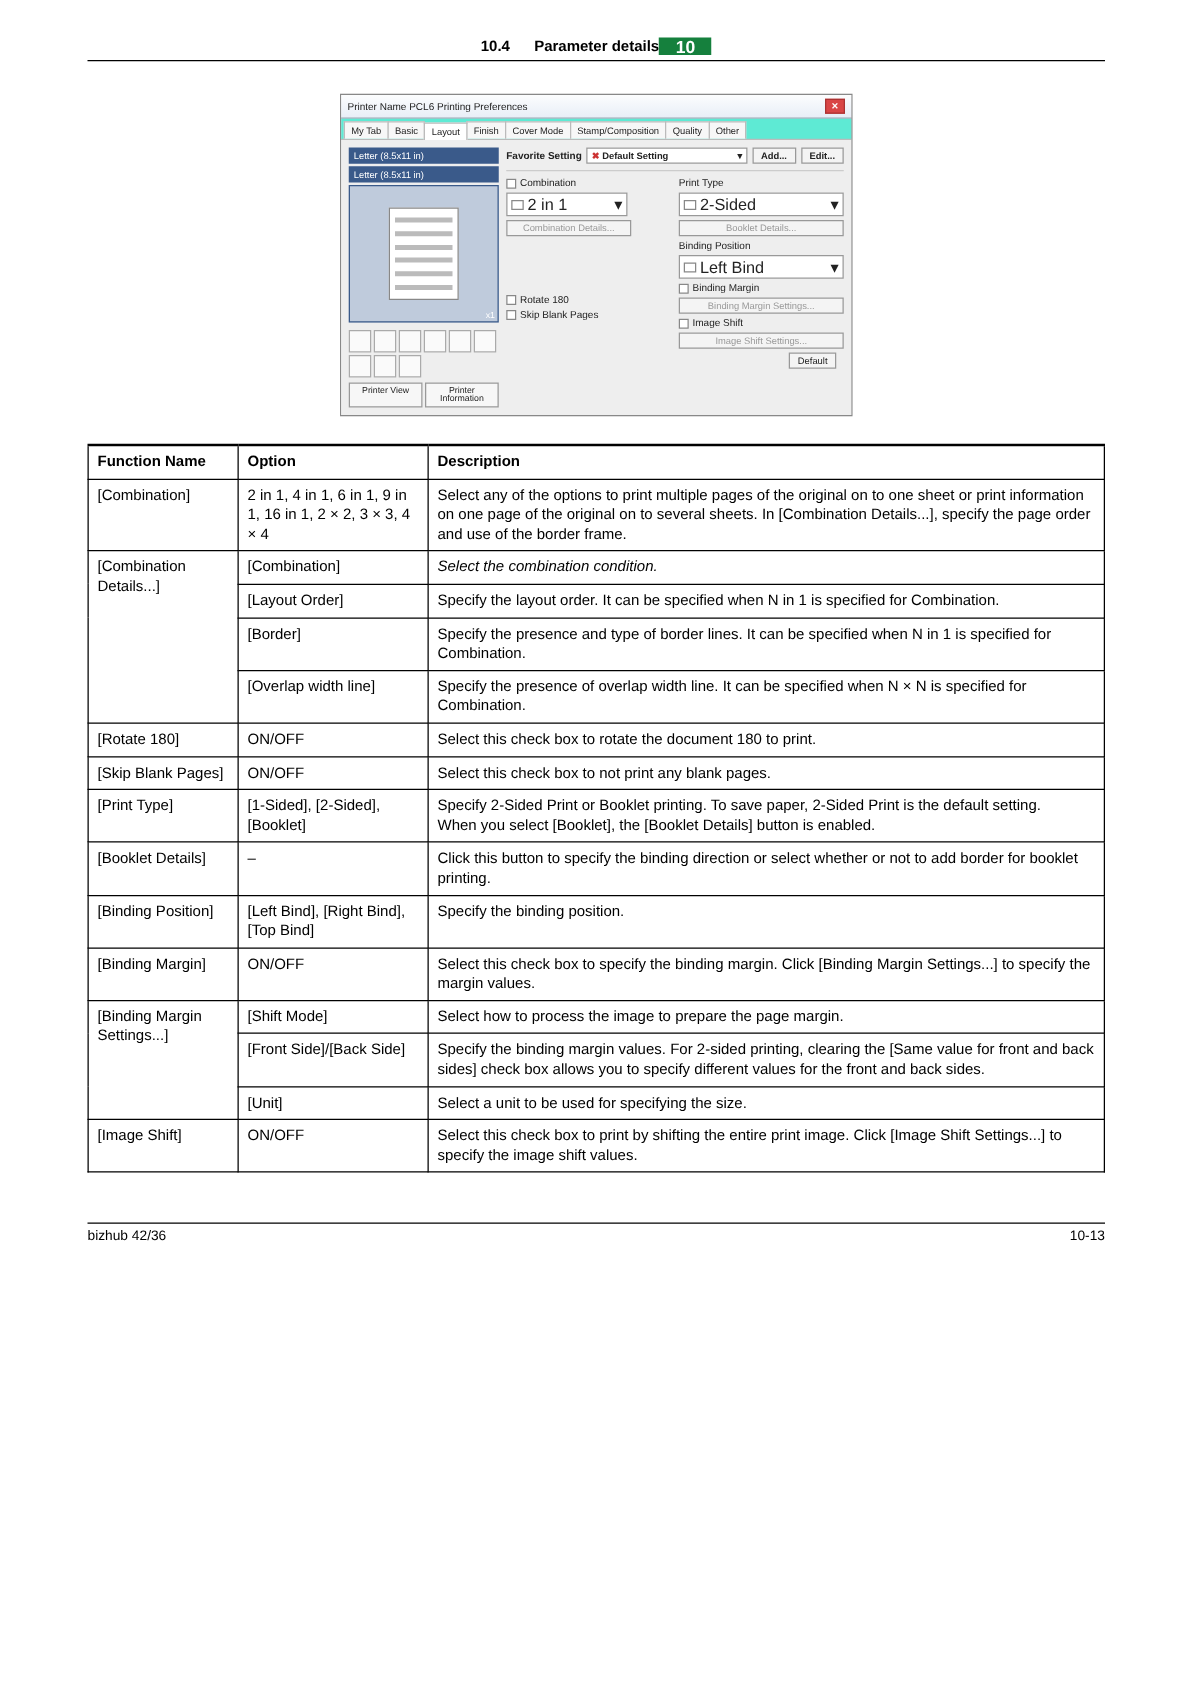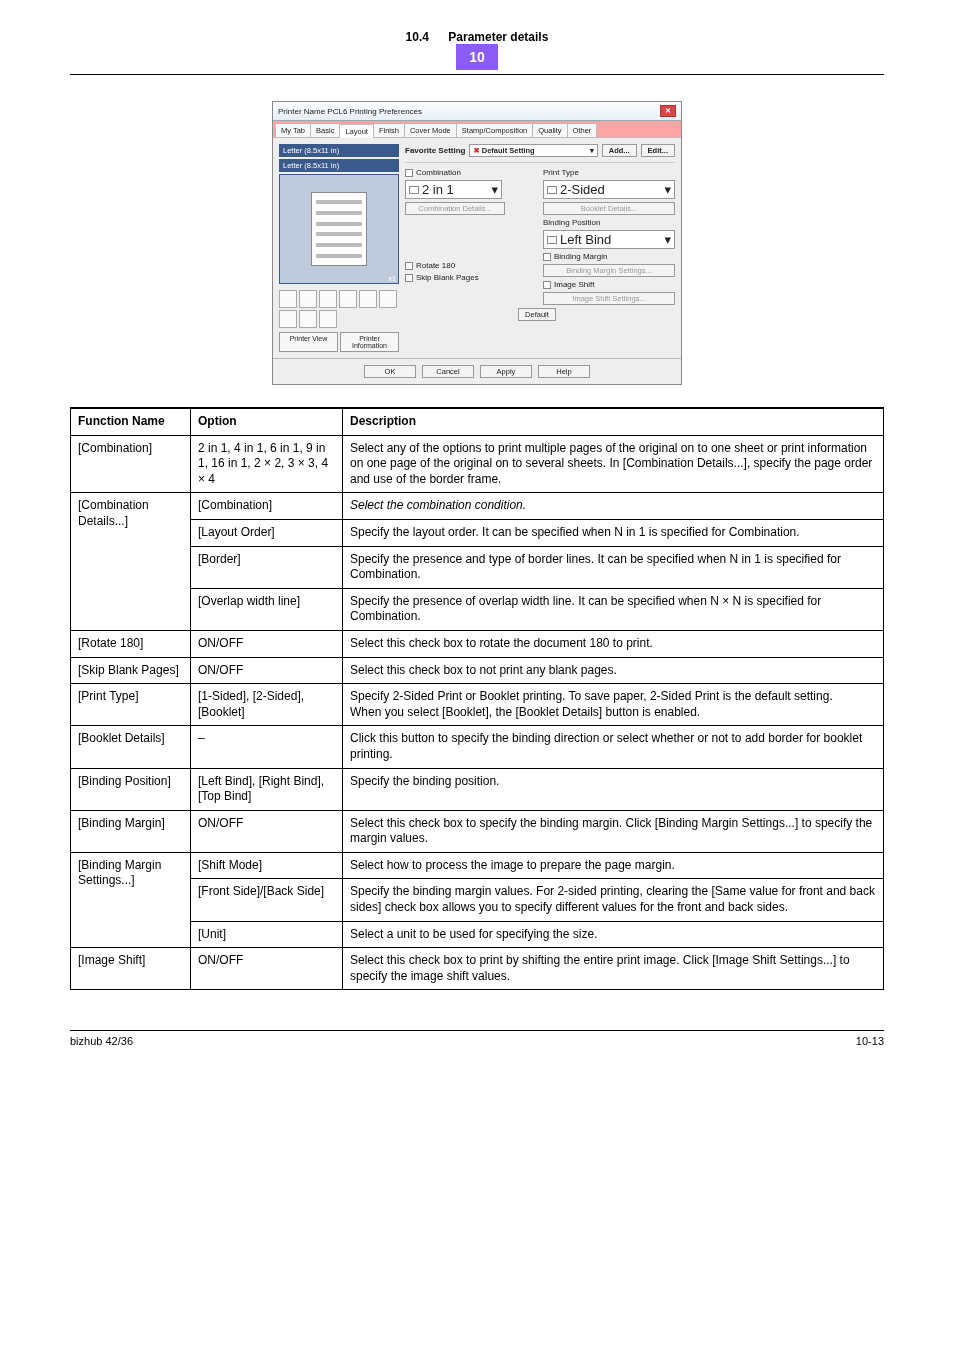--- a/index.html
+++ b/index.html
@@ -15,31 +15,30 @@
   .page {
     padding: 30px 70px 20px 70px;
   }
   .page-header {
     display: flex;
     justify-content: center;
     align-items: center;
     border-bottom: 1px solid #000;
     padding-bottom: 4px;
     margin-bottom: 26px;
-    flex-direction: column;
   }
   .ph-left {
     font-size: 12px;
   }
   .ph-left .sec-num { font-weight: bold; margin-right: 16px; }
   .ph-left .sec-title { font-weight: bold; }
   .chapter-badge {
     width: 42px;
-    height: 26px;
-    background: #8b5cf6;
+    height: 14px;
+    background: #15803d;
     color: #fff;
     display: flex;
     align-items: center;
     justify-content: center;
     font-size: 14px;
     font-weight: bold;
   }
   .section-heading {
     font-size: 15px;
     font-weight: bold;
@@ -73,21 +72,21 @@
   .dlg-close {
     width:16px; height:12px;
     background:#d94646;
     border:1px solid #a33;
     color:#fff;
     display:flex;align-items:center;justify-content:center;
     font-size:7px;font-weight:bold;
   }
   .dlg-tabs {
     display:flex;
-    background:#fca5a5;
+    background:#5eead4;
     border-bottom:1px solid #bbb;
     padding: 2px 2px 0 2px;
     gap:0;
   }
   .dlg-tab {
     padding:2px 5px;
     border:1px solid #bbb;
     border-bottom:none;
     background:#f7f7f7;
     margin-right:-1px;
@@ -132,21 +131,21 @@
   .dd-s { border:1px solid #999; background:#fff; padding:1px 3px; font-size:7.5px; display:flex; align-items:center; gap:2px;}
   .btn-sm { border:1px solid #999; background:#f4f4f4; padding:1px 6px; font-size:7.5px; }
   .sep-h { border-top:1px solid #ccc; margin:2px 0; }
   .two-col { display:flex; gap:6px; }
   .col-l, .col-r { flex:1; display:flex; flex-direction:column; gap:3px; }
   .cb { display:flex; align-items:center; gap:3px; font-size:8px; }
   .cb .box { width:8px;height:8px;border:1px solid #888;background:#fff;}
   .combo-box { border:1px solid #999; background:#fff; padding:1px 3px; font-size:13px; display:flex; align-items:center; gap:3px; width:97px;}
   .combo-box .ico { width:10px;height:8px;border:1px solid #888;}
   .section-lbl { font-size:8px; }
-  .dlg-footer-inner { display:flex; justify-content:center; padding:0 6px 6px 0; }
+  .dlg-footer-inner { display:flex; justify-content:flex-end; padding:0 6px 6px 0; }
   .dlg-bottom { border-top:1px solid #bbb; padding:6px; display:flex; justify-content:center; gap:6px; background:#eee;}
   .dlg-bottom .btn-sm { width:52px; text-align:center; }
 
   
   table.func {
     border-collapse: collapse;
     width: 100%;
     font-size: 12px;
   }
   table.func th, table.func td {
@@ -291,26 +290,20 @@
                   <span>Image Shift</span>
                 </div>
               <div class="btn-sm" style="text-align:center;color:#999">Image Shift Settings...</div>
             </div>
           </div>
           <div class="dlg-footer-inner">
             <div class="btn-sm">Default</div>
           </div>
         </div>
       </div>
-      <div class="dlg-bottom">
-        <div class="btn-sm">OK</div>
-        <div class="btn-sm">Cancel</div>
-        <div class="btn-sm">Apply</div>
-        <div class="btn-sm">Help</div>
-      </div>
     </div>
   </div>
 
   <table class="func">
     <thead>
       <tr>
         <th>Function Name</th>
         <th>Option</th>
         <th>Description</th>
       </tr>

